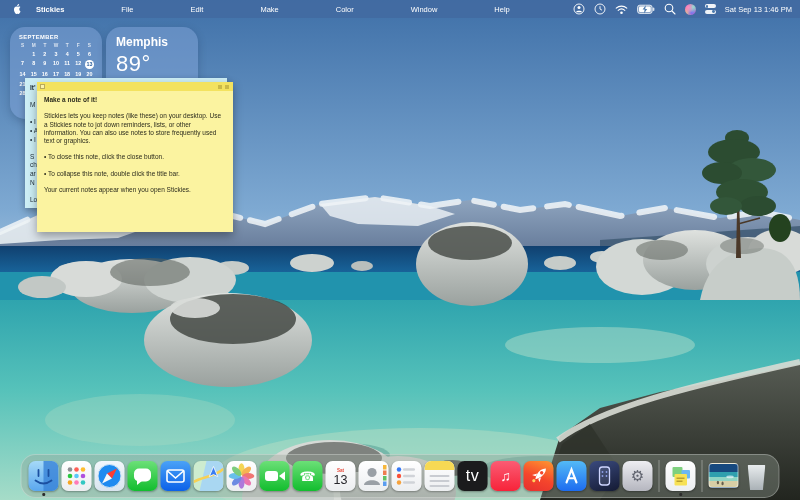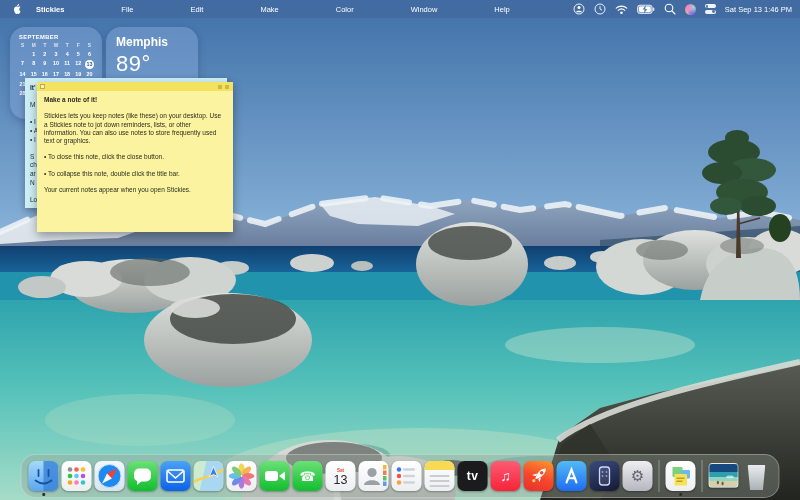--- a/index.html
+++ b/index.html
@@ -88,21 +88,21 @@
   .ic-iphone { background:linear-gradient(160deg,#3a4a7e,#141a33); }
   .ic-settings { background:linear-gradient(180deg,#eeeef2,#b5b6bf); }
   .ic-photo-stack { background:linear-gradient(180deg,#17497f 0 34%,#2f9fae 34% 55%,#8fd4c4 55% 76%,#d8cfa6 76% 100%); border:1px solid rgba(255,255,255,.55); height:25px; margin-top:2px; border-radius:4px; }
   .ic-trash { background:none; box-shadow:none; }
   .trash-body { width:20px; height:25px; margin-top:3px;
     background:linear-gradient(180deg,rgba(240,244,246,.95),rgba(185,193,200,.85));
     clip-path:polygon(6% 0,94% 0,82% 100%,18% 100%); border-radius:2px; }
   .cal-wd { font-size:4.6px; font-weight:700; color:#e8493a; line-height:5px; margin-top:3px; }
   .cal-dd { font-size:12.5px; font-weight:400; color:#26262b; line-height:14px; }
   .ic-calendar { flex-direction:column; display:flex; align-items:center; }
-  .tv-txt { font-size:12px; font-weight:700; color:#fff; letter-spacing:.5px; }
+  .tv-txt { font-size:16px; font-weight:400; color:#fff; letter-spacing:.5px; }
   .music-g { font-size:14px; }
   .gear-g { font-size:15px; color:#5f626d; }
   .mail-g, .phone-g { font-size:13px; }
   .notes-top { position:absolute; top:0; left:0; right:0; height:9px; background:#f7d954; }
   .nline { position:absolute; left:5px; right:5px; height:1.8px; border-radius:1px; background:#c9ccd2; }
 </style>
 </head>
 <body>
 
 <div id="desktop">

